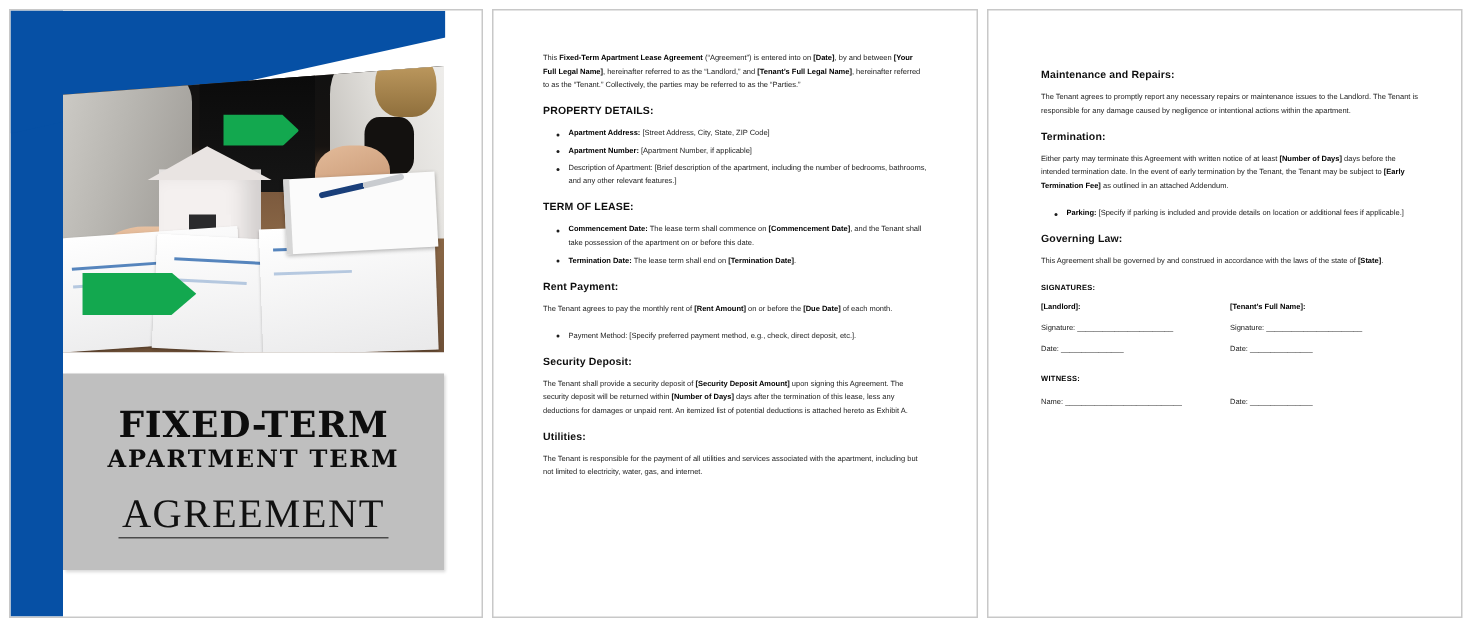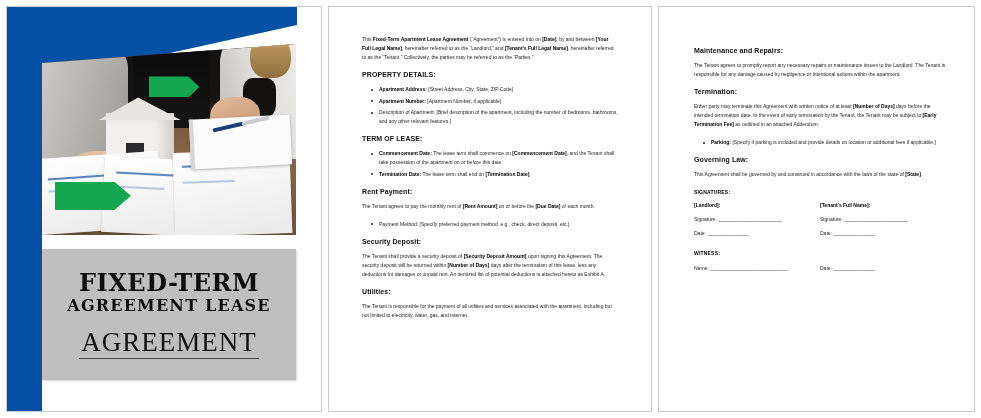--- a/index.html
+++ b/index.html
@@ -345,21 +345,21 @@
         <div class="ph-pline" style="left:8%;top:34%;width:44%;opacity:.3;"></div>
       </div>
       <div class="ph-notebook"></div>
       <div class="ph-pen"></div>
       <div class="ph-green-arrow-2"></div>
       <div class="ph-green-arrow"></div>
     </div>
 
     <div class="cover-title-box">
       <div class="cover-line-1">FIXED-TERM</div>
-      <div class="cover-line-2">AGREEMENT LEASE</div>
+      <div class="cover-line-2">APARTMENT TERM</div>
       <div class="cover-line-3">AGREEMENT</div>
     </div>
   </div>
 
   <div class="page" id="page-2">
     <div class="doc-body">
 
       <p class="para">
         This <b>Fixed-Term Apartment Lease Agreement</b> (“Agreement”) is entered into on <b>[Date]</b>, by and between <b>[Your Full Legal Name]</b>, hereinafter referred to as the “Landlord,” and <b>[Tenant’s Full Legal Name]</b>, hereinafter referred to as the “Tenant.” Collectively, the parties may be referred to as the “Parties.”
       </p>

